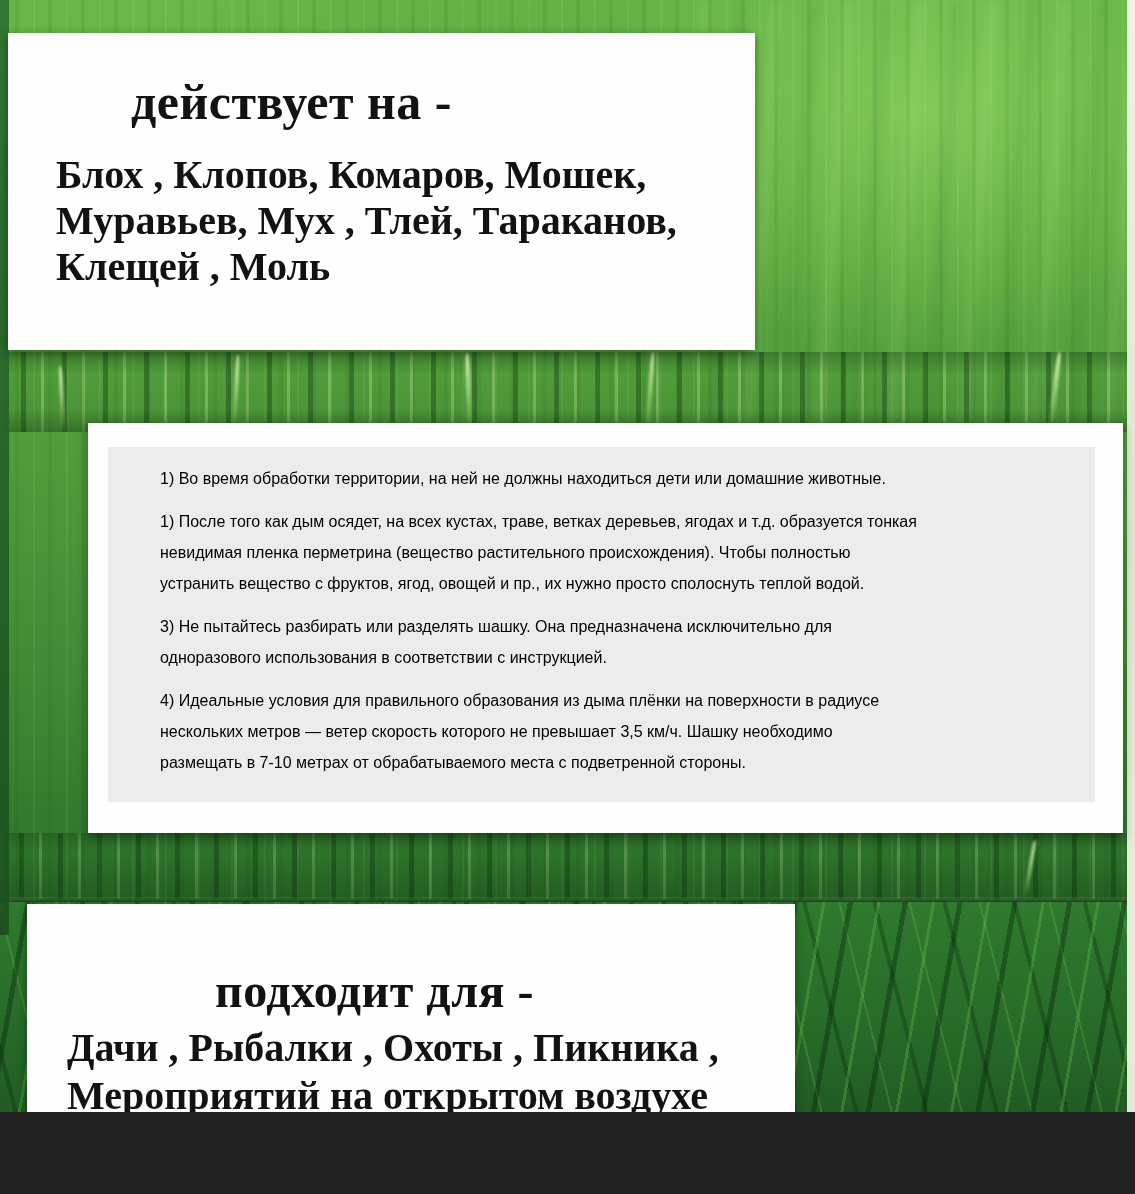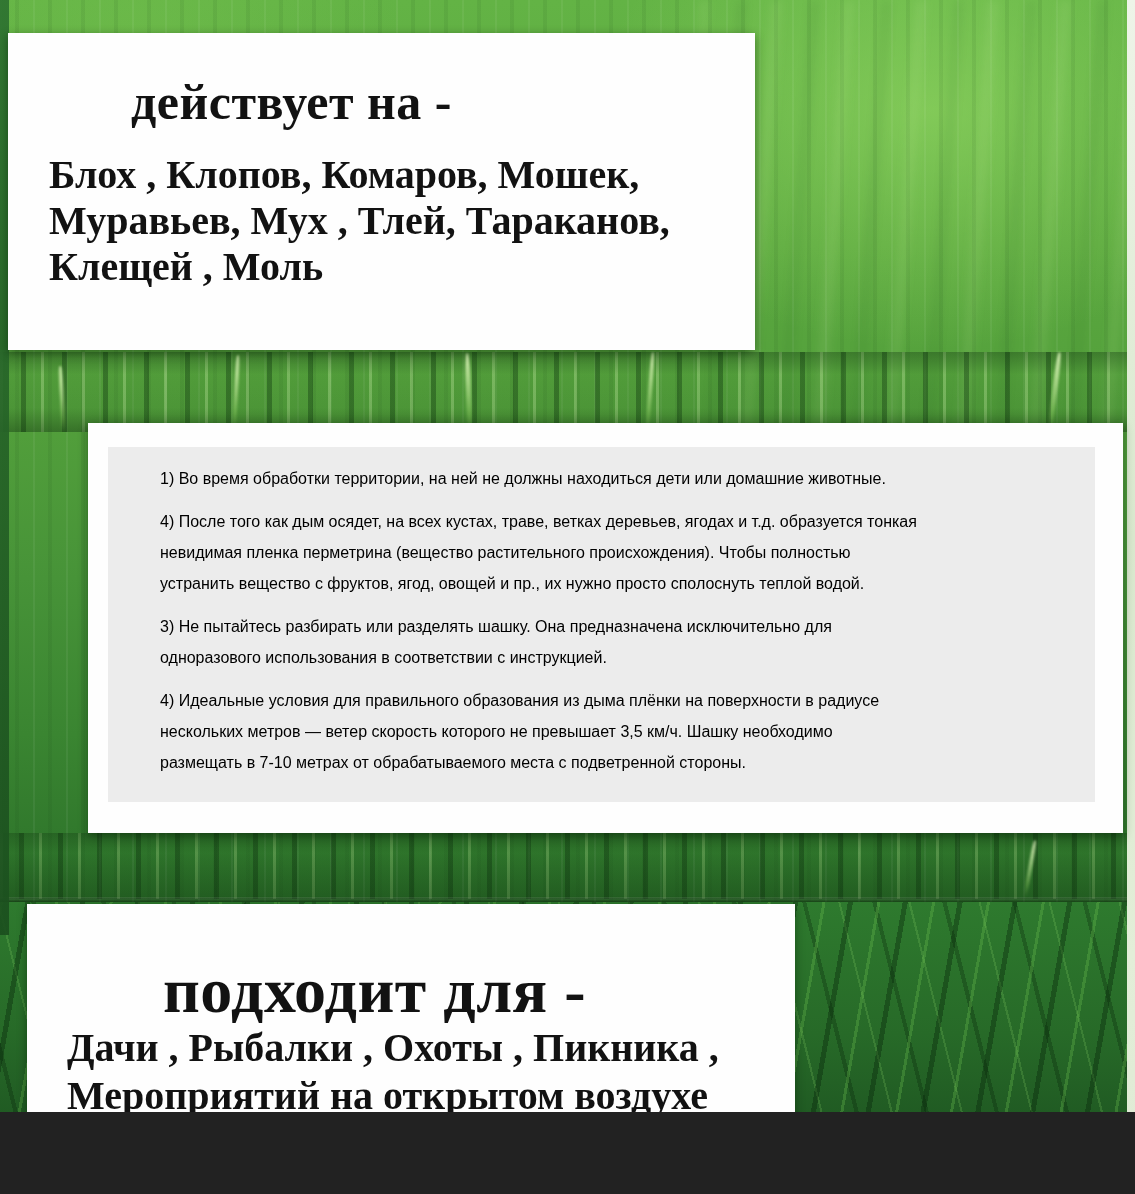--- a/index.html
+++ b/index.html
@@ -89,40 +89,40 @@
     position:absolute;background:#fefefe;
     box-shadow:0 3px 9px rgba(0,25,0,.45);
     color:#121212;
   }
   .card-top{left:8px;top:33px;width:747px;height:317px;}
   .card-top .heading{
     margin:40px 0 0 0;font-size:50px;font-weight:700;line-height:58px;
     text-align:center;padding-right:180px;letter-spacing:.5px;
   }
   .card-top .body{
-    margin:21px 0 0 1px;padding-left:40px;
+    margin:21px 0 0 8px;padding-left:40px;
     font-size:40px;font-weight:700;line-height:46px;
     white-space:pre-line;
   }
   .card-info{left:88px;top:423px;width:1035px;height:410px;}
   .panel{
     position:absolute;left:20px;top:24px;right:28px;bottom:31px;
     background:#ececec;
     font-family:"Liberation Sans","DejaVu Sans",sans-serif;
     color:#000000;
     padding:16px 36px 0 52px;
     box-sizing:border-box;
   }
   .panel p{
     margin:12px 0 0 0;font-size:16px;line-height:31px;white-space:pre-line;
   }
   .panel p:first-child{margin-top:0;}
   .card-bottom{left:27px;top:904px;width:768px;height:269px;}
   .card-bottom .heading{
-    margin:58px 0 0 0;font-size:64px;font-weight:700;line-height:58px;
+    margin:58px 0 0 0;font-size:48px;font-weight:700;line-height:58px;
     text-align:center;padding-right:73px;letter-spacing:.5px;
   }
   .card-bottom .body{
     margin:4px 0 0 0;padding-left:40px;
     font-size:40px;font-weight:700;line-height:48px;
     white-space:pre-line;
   }
 </style>
 </head>
 <body>
@@ -149,21 +149,21 @@
   <div class="card card-top">
     <div class="heading">действует на -</div>
     <div class="body">Блох , Клопов, Комаров, Мошек,
 Муравьев, Мух , Тлей, Тараканов,
 Клещей , Моль</div>
   </div>
 
   <div class="card card-info">
     <div class="panel">
       <p>1) Во время обработки территории, на ней не должны находиться дети или домашние животные.</p>
-      <p>4) После того как дым осядет, на всех кустах, траве, ветках деревьев, ягодах и т.д. образуется тонкая
+      <p>1) После того как дым осядет, на всех кустах, траве, ветках деревьев, ягодах и т.д. образуется тонкая
 невидимая пленка перметрина (вещество растительного происхождения). Чтобы полностью
 устранить вещество с фруктов, ягод, овощей и пр., их нужно просто сполоснуть теплой водой.</p>
       <p>3) Не пытайтесь разбирать или разделять шашку. Она предназначена исключительно для
 одноразового использования в соответствии с инструкцией.</p>
       <p>4) Идеальные условия для правильного образования из дыма плёнки на поверхности в радиусе
 нескольких метров — ветер скорость которого не превышает 3,5 км/ч. Шашку необходимо
 размещать в 7-10 метрах от обрабатываемого места с подветренной стороны.</p>
     </div>
   </div>
 

